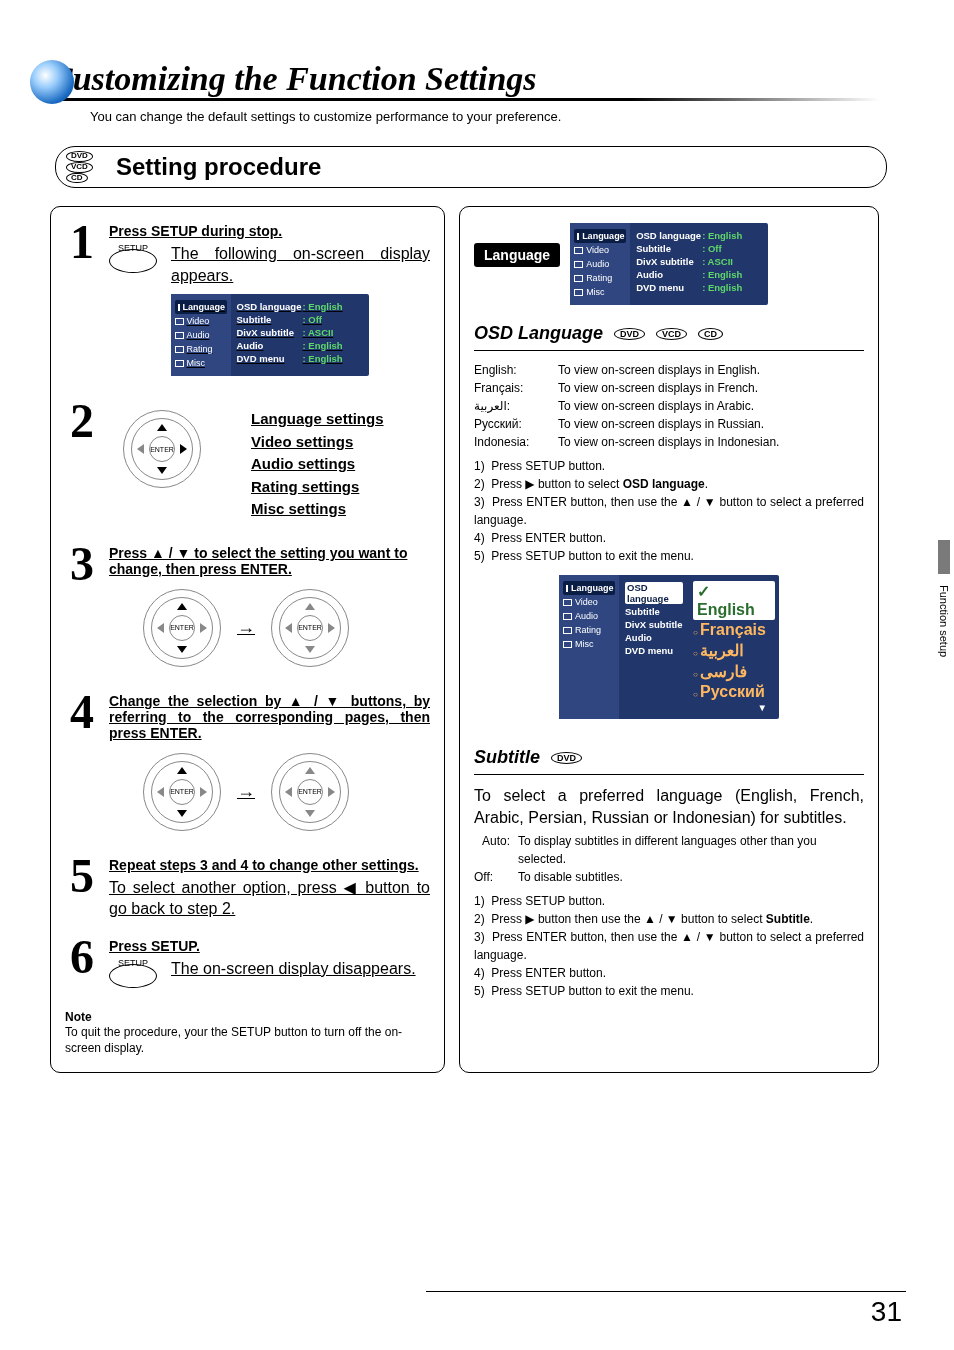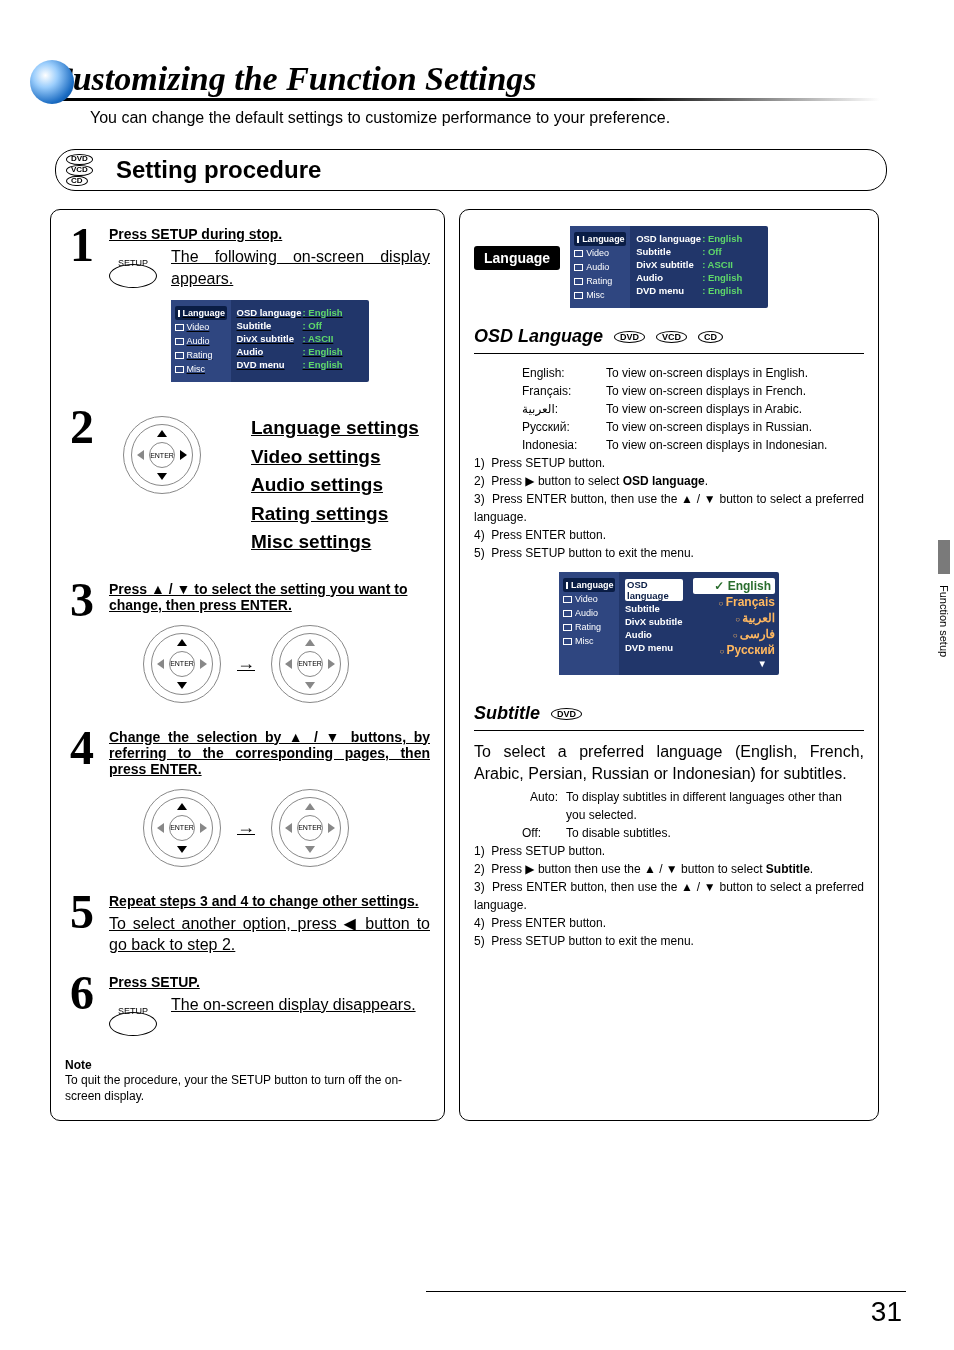--- a/index.html
+++ b/index.html
@@ -3,50 +3,50 @@
 <meta charset="utf-8">
 <style>
   *{box-sizing:border-box;}
   body{margin:0;background:#fff;font-family:Arial,Helvetica,sans-serif;}
   .page{width:954px;height:1350px;position:relative;padding:60px 50px 30px 50px;color:#000;}
   .title-wrap{margin-bottom:6px;}
   .title{font-family:'Times New Roman',serif;font-weight:bold;font-style:italic;font-size:34px;color:#000;}
   .title-uline{height:3px;width:830px;background:linear-gradient(90deg,#000 0%,#000 70%,#fff 100%);margin-bottom:6px;}
   .blue-circle{position:absolute;left:30px;top:60px;width:44px;height:44px;border-radius:50%;
     background:radial-gradient(circle at 35% 35%,#fff 0%,#9acdfc 30%,#1a6bc2 70%,#0a3c73 100%);}
-  .subtitle{font-size:16px;margin:8px 0 22px 40px;}
+  .subtitle{font-size:13px;margin:8px 0 22px 40px;}
   .setting-head{position:relative;border:1px solid #000;border-radius:20px;padding:6px 14px 6px 60px;font-size:24px;font-weight:bold;width:832px;margin-left:5px;}
   .ovals{position:absolute;left:10px;top:4px;font-size:9px;line-height:1.1;}
   .oval{border:1px solid #000;border-radius:50%;display:inline-block;padding:0 4px;font-weight:bold;font-size:8px;margin:0;}
   .cols{display:flex;gap:14px;margin-top:18px;}
   .col{border:1px solid #000;border-radius:10px;padding:16px 14px;flex:1;position:relative;}
   .col-left{width:395px;flex:0 0 395px;}
   .col-right{width:420px;flex:0 0 420px;}
   .step{display:flex;gap:10px;margin-bottom:18px;}
   .big-num{font-family:'Times New Roman',serif;font-size:48px;font-weight:bold;line-height:0.8;width:34px;text-align:center;}
   .step-body{flex:1;text-decoration:underline;}
   .step-title{font-weight:bold;font-size:14px;margin-bottom:4px;}
   .step-text{font-size:16px;line-height:1.35;}
-  .setup-btn{display:inline-block;border:1px solid #000;border-radius:50%;width:48px;height:24px;text-align:center;line-height:24px;font-size:8px;margin-top:18px;position:relative;}
+  .setup-btn{display:inline-block;border:1px solid #000;border-radius:50%;width:48px;height:24px;text-align:center;line-height:24px;font-size:8px;margin-top:6px;position:relative;}
   .setup-lbl{position:absolute;top:-14px;left:8px;font-size:9px;}
   .osd-box{background:#21366a;border-radius:2px;width:198px;margin:8px auto;font-size:9.5px;color:#fff;display:flex;}
   .osd-left{background:#2f4680;width:60px;padding:6px 4px;}
   .osd-left-item{display:flex;align-items:center;gap:3px;padding:2px 0;color:#fff;font-size:9px;}
   .osd-left-item.sel{background:#0a1d45;color:#fff;font-weight:bold;border-radius:2px;padding:2px 3px;}
   .osd-right{flex:1;padding:6px 6px;}
   .osd-row{display:flex;padding:1px 0;}
   .osd-key{width:66px;font-weight:bold;color:#fff;}
   .osd-val{color:#5fd86a;font-weight:bold;}
   .osd-row.sel .osd-key{background:#fff;color:#0a1d45;padding:0 2px;border-radius:2px;}
   .osd-lang-list{flex:1;padding:6px 4px;}
-  .osd-lang-list .opt{color:#ffb860;font-weight:bold;padding:1px 0;font-size:12px;text-align:right;}
+  .osd-lang-list .opt{color:#ffb860;font-weight:bold;padding:1px 0;font-size:16px;}
   .osd-lang-list .opt.sel{background:#fff;color:#2a6d2e;border-radius:2px;padding:1px 4px;}
   .osd-lang-list .opt.sel::before{content:"✓ ";}
   .osd-lang-list .opt:not(.sel)::before{content:"○ ";font-size:8px;}
-  .lang-bold-list{font-weight:bold;font-size:19px;line-height:1.5;margin:6px 0 6px 40px;}
+  .lang-bold-list{font-weight:bold;font-size:15px;line-height:1.5;margin:6px 0 6px 40px;}
   .dpad{position:relative;width:78px;height:78px;margin:8px 0;}
   .dpad .ring{position:absolute;inset:0;border:1px solid #888;border-radius:50%;}
   .dpad .ring2{position:absolute;inset:8px;border:1px solid #888;border-radius:50%;}
   .dpad .center{position:absolute;left:26px;top:26px;width:26px;height:26px;border:1px solid #888;border-radius:50%;display:flex;align-items:center;justify-content:center;font-size:7px;}
   .dpad .tri{position:absolute;width:0;height:0;}
   .tri-up{left:34px;top:14px;border-left:5px solid transparent;border-right:5px solid transparent;border-bottom:7px solid #888;}
   .tri-down{left:34px;bottom:14px;border-left:5px solid transparent;border-right:5px solid transparent;border-top:7px solid #888;}
   .tri-left{left:14px;top:34px;border-top:5px solid transparent;border-bottom:5px solid transparent;border-right:7px solid #888;}
   .tri-right{right:14px;top:34px;border-top:5px solid transparent;border-bottom:5px solid transparent;border-left:7px solid #888;}
   .dpad.dark .tri-up{border-bottom-color:#000;}
@@ -54,22 +54,22 @@
   .dpad.rgt .tri-right{border-left-color:#000;}
   .arrow-join{display:flex;align-items:center;gap:16px;margin-left:34px;}
   .join-arr{font-size:18px;}
   .lang-header{background:#000;color:#fff;font-weight:bold;padding:4px 10px;display:inline-block;border-radius:3px;font-size:14px;}
   .section-lbl{font-family:Arial;font-weight:bold;font-style:italic;font-size:18px;margin:18px 0 6px;}
   .section-lbl .mini-oval{font-style:normal;vertical-align:middle;margin-left:6px;}
   .mini-oval{border:1px solid #000;border-radius:50%;display:inline-block;padding:0 5px;font-weight:bold;font-size:9px;}
   .hr{border-top:1px solid #000;margin:4px 0 10px;}
   .deflist{font-size:12px;line-height:1.5;}
   .deflist .row{display:flex;}
-  .deflist .key{width:84px;margin-left:48px;}
-  .num-list{font-size:12px;line-height:1.5;}
+  .deflist .key{width:84px;}
+  .num-list{font-size:12px;line-height:1.5;margin-top:6px;}
   .note{font-weight:bold;font-size:12px;margin-top:18px;}
   .note-text{font-size:12px;line-height:1.35;}
   .side-tab{position:absolute;right:4px;top:540px;width:30px;height:150px;}
   .side-tab .blk{background:#7a7a7a;width:12px;height:34px;position:absolute;right:0;top:0;}
   .side-tab .txt{writing-mode:vertical-rl;font-size:11px;position:absolute;right:0;top:45px;}
   .page-num{position:absolute;right:52px;bottom:22px;font-size:28px;}
   .page-rule{position:absolute;right:48px;bottom:58px;width:480px;border-top:1px solid #000;}
   .icon-sq{width:9px;height:7px;border:1px solid #fff;display:inline-block;}
   .osd2{width:220px;margin:10px auto;}
   .flex-row{display:flex;gap:10px;align-items:flex-start;}

